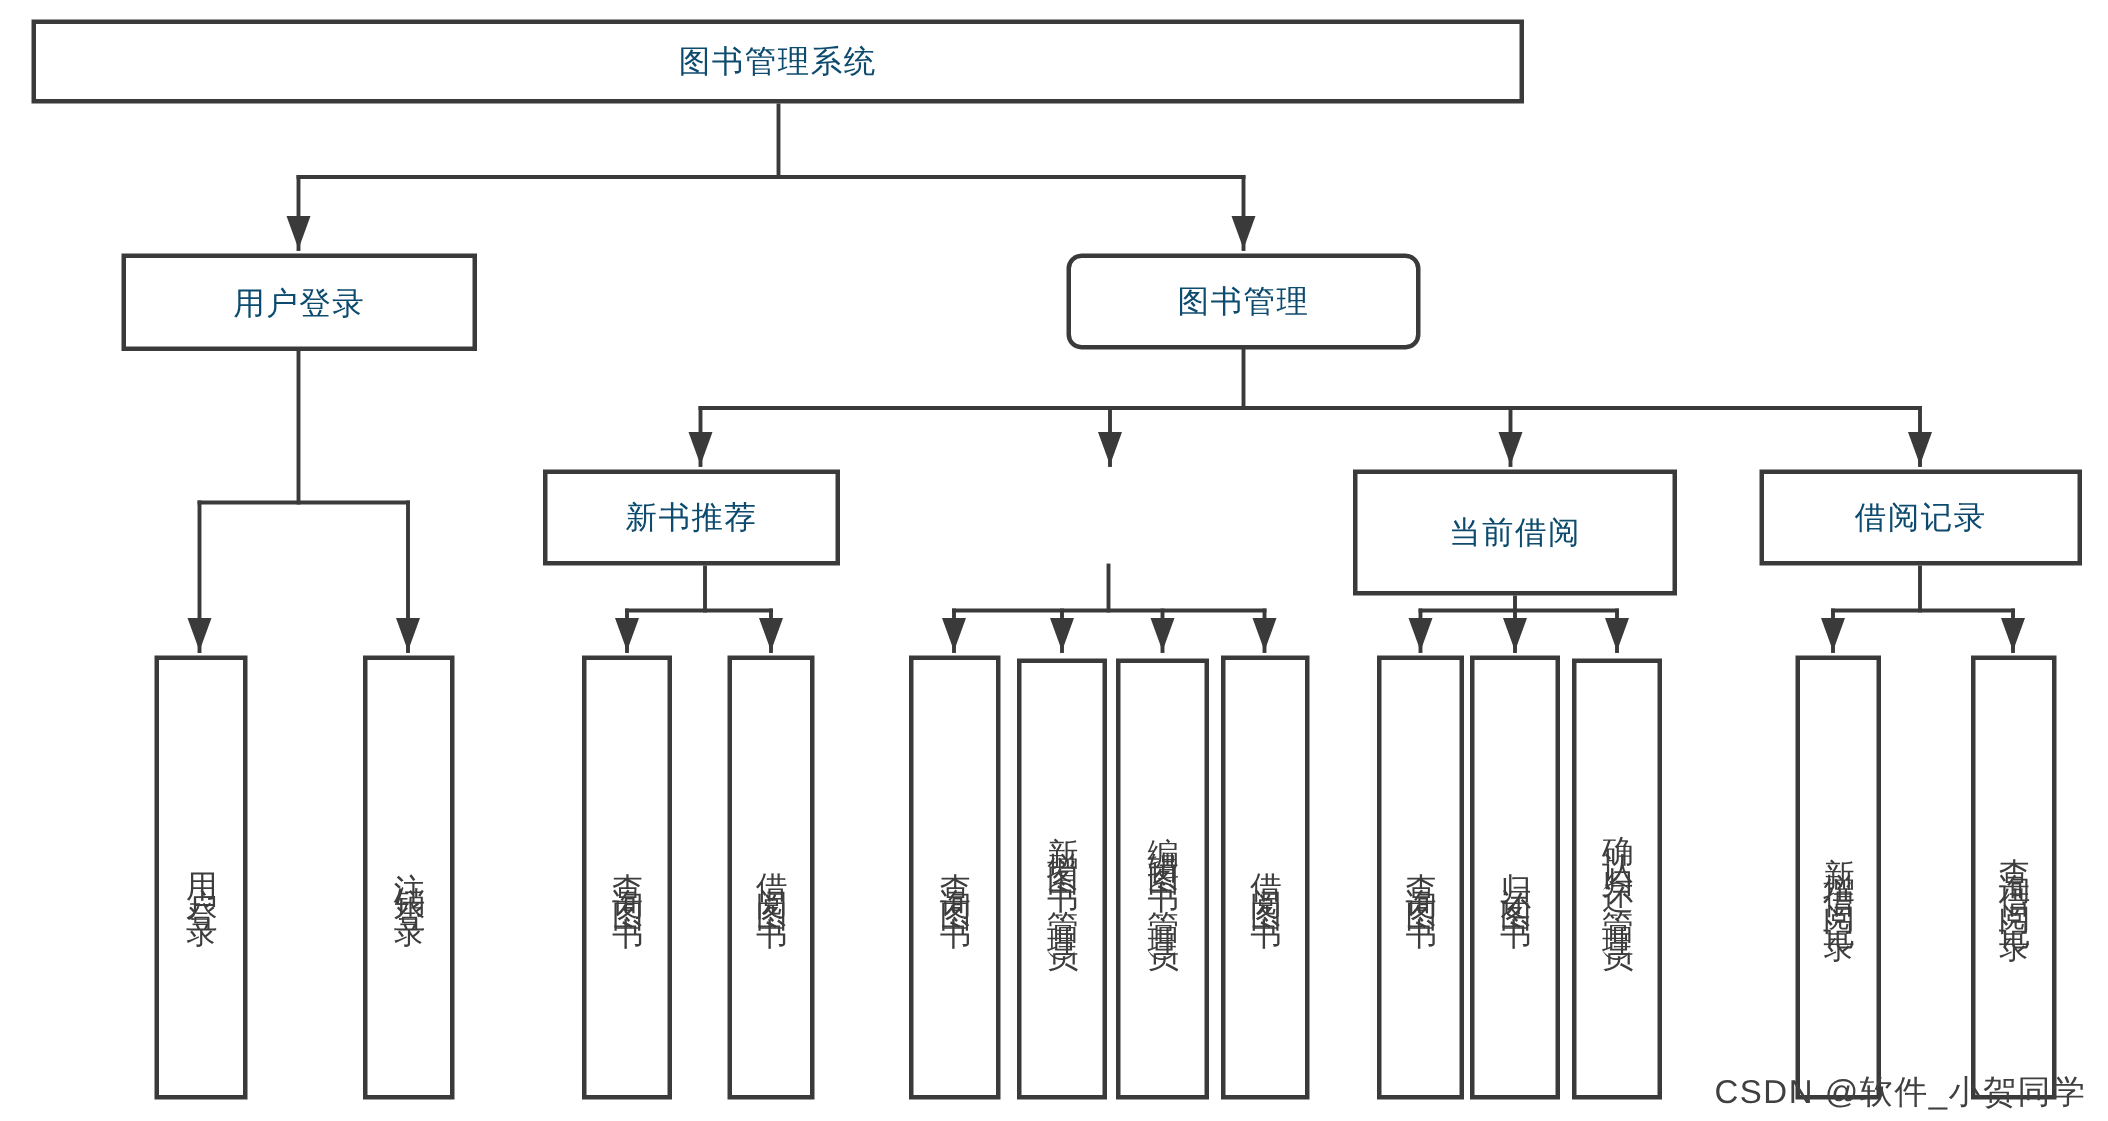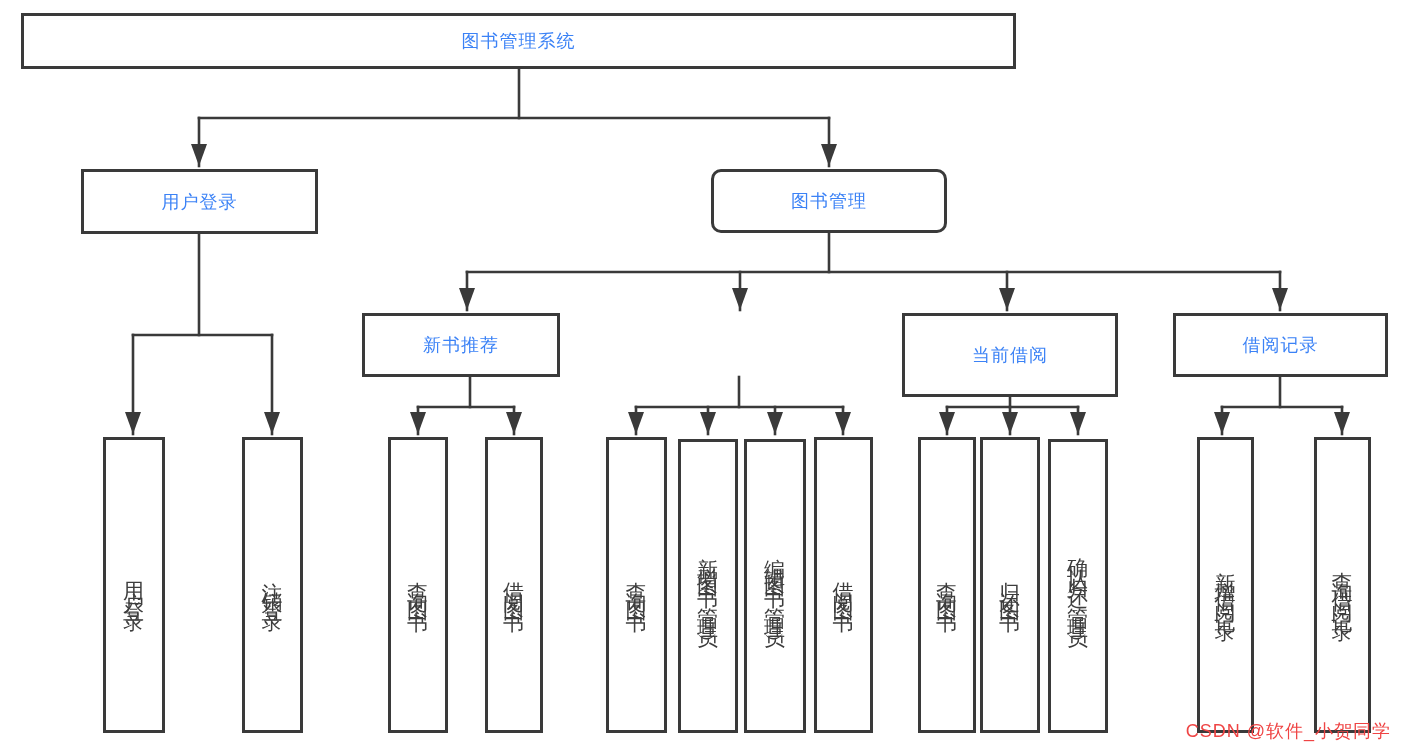--- a/index.html
+++ b/index.html
@@ -26,40 +26,40 @@
     position: absolute;
     box-sizing: border-box;
     background: #ffffff;
     border: 3px solid #3a3a3a;
     display: flex;
     align-items: center;
     justify-content: center;
     z-index: 2;
   }
   .node .hlabel {
-    font-size: 18px;
-    color: #3b82f6;
+    font-size: 21px;
+    color: #0c4a6e;
     letter-spacing: 1px;
     white-space: nowrap;
   }
   .node .vlabel {
     writing-mode: vertical-rl;
     text-orientation: mixed;
     font-size: 21px;
     color: #3d3d3d;
     letter-spacing: 10px;
     line-height: 1;
     white-space: nowrap;
   }
   #watermark {
     position: absolute;
     right: 14px;
     bottom: 4px;
-    font-size: 18px;
-    color: #ef4444;
+    font-size: 22px;
+    color: #404040;
     letter-spacing: 1px;
     z-index: 5;
     white-space: nowrap;
   }
 </style>
 </head>
 <body>
 
 <div id="canvas">
 

